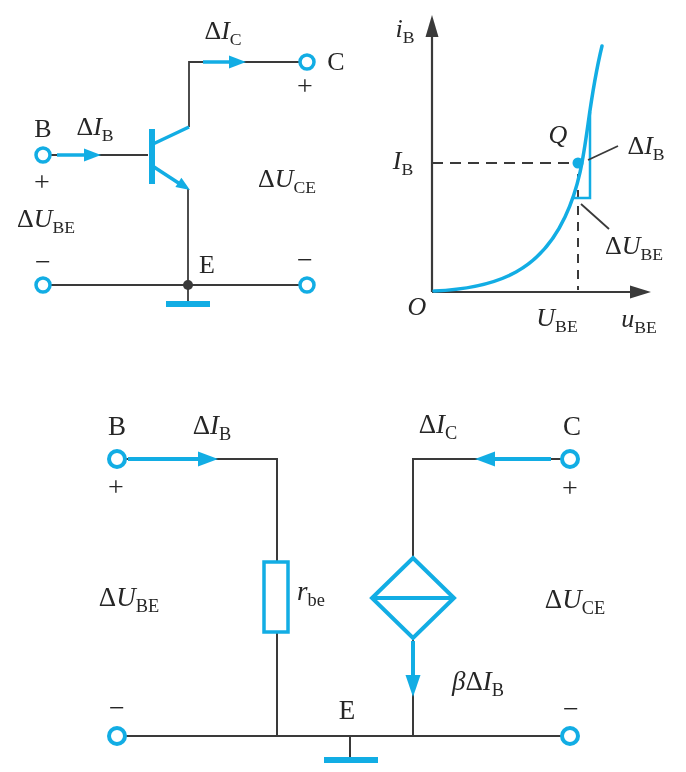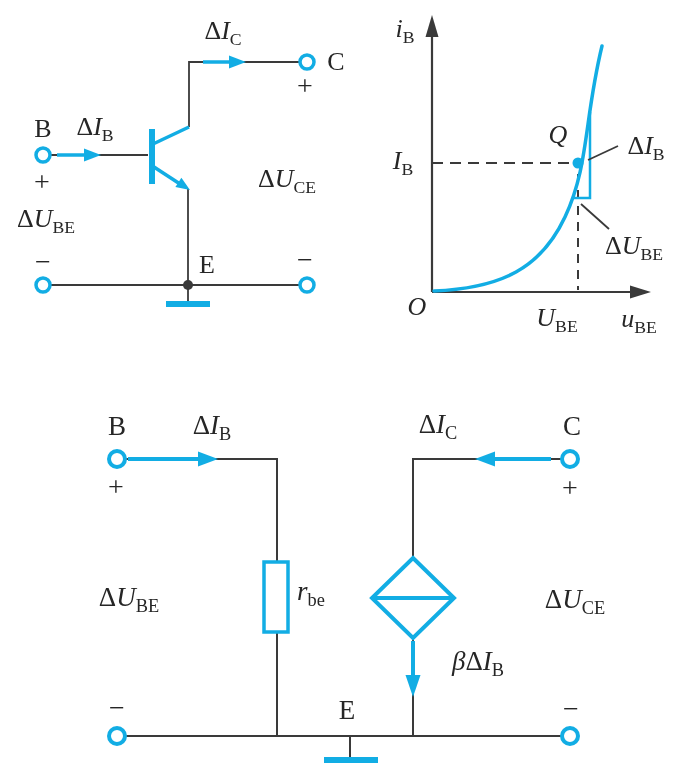--- a/index.html
+++ b/index.html
@@ -132,18 +132,18 @@
 
   <span class="lbl big" style="left:117px;top:413px"><span>B</span></span>
   <span class="lbl big" style="left:212px;top:412px"><span>Δ</span><span class="it">I</span><span class="sub">B</span></span>
   <span class="lbl big" style="left:438px;top:411px"><span>Δ</span><span class="it">I</span><span class="sub">C</span></span>
   <span class="lbl big" style="left:572px;top:413px"><span>C</span></span>
   <span class="lbl sign" style="left:116px;top:473px"><span>+</span></span>
   <span class="lbl sign" style="left:570px;top:474px"><span>+</span></span>
   <span class="lbl big" style="left:129px;top:584px"><span>Δ</span><span class="it">U</span><span class="sub">BE</span></span>
   <span class="lbl big left" style="left:297px;top:578px"><span class="it">r</span><span class="sub">be</span></span>
   <span class="lbl big" style="left:575px;top:586px"><span>Δ</span><span class="it">U</span><span class="sub">CE</span></span>
-  <span class="lbl big" style="left:478px;top:648px"><span class="it">β</span><span>Δ</span><span class="it">I</span><span class="sub">B</span></span>
+  <span class="lbl big" style="left:478px;top:668px"><span class="it">β</span><span>Δ</span><span class="it">I</span><span class="sub">B</span></span>
   <span class="lbl big" style="left:347px;top:697px"><span>E</span></span>
   <span class="lbl sign" style="left:117px;top:694px"><span>−</span></span>
   <span class="lbl sign" style="left:571px;top:695px"><span>−</span></span>
 
 </div>
 
 </body></html>

